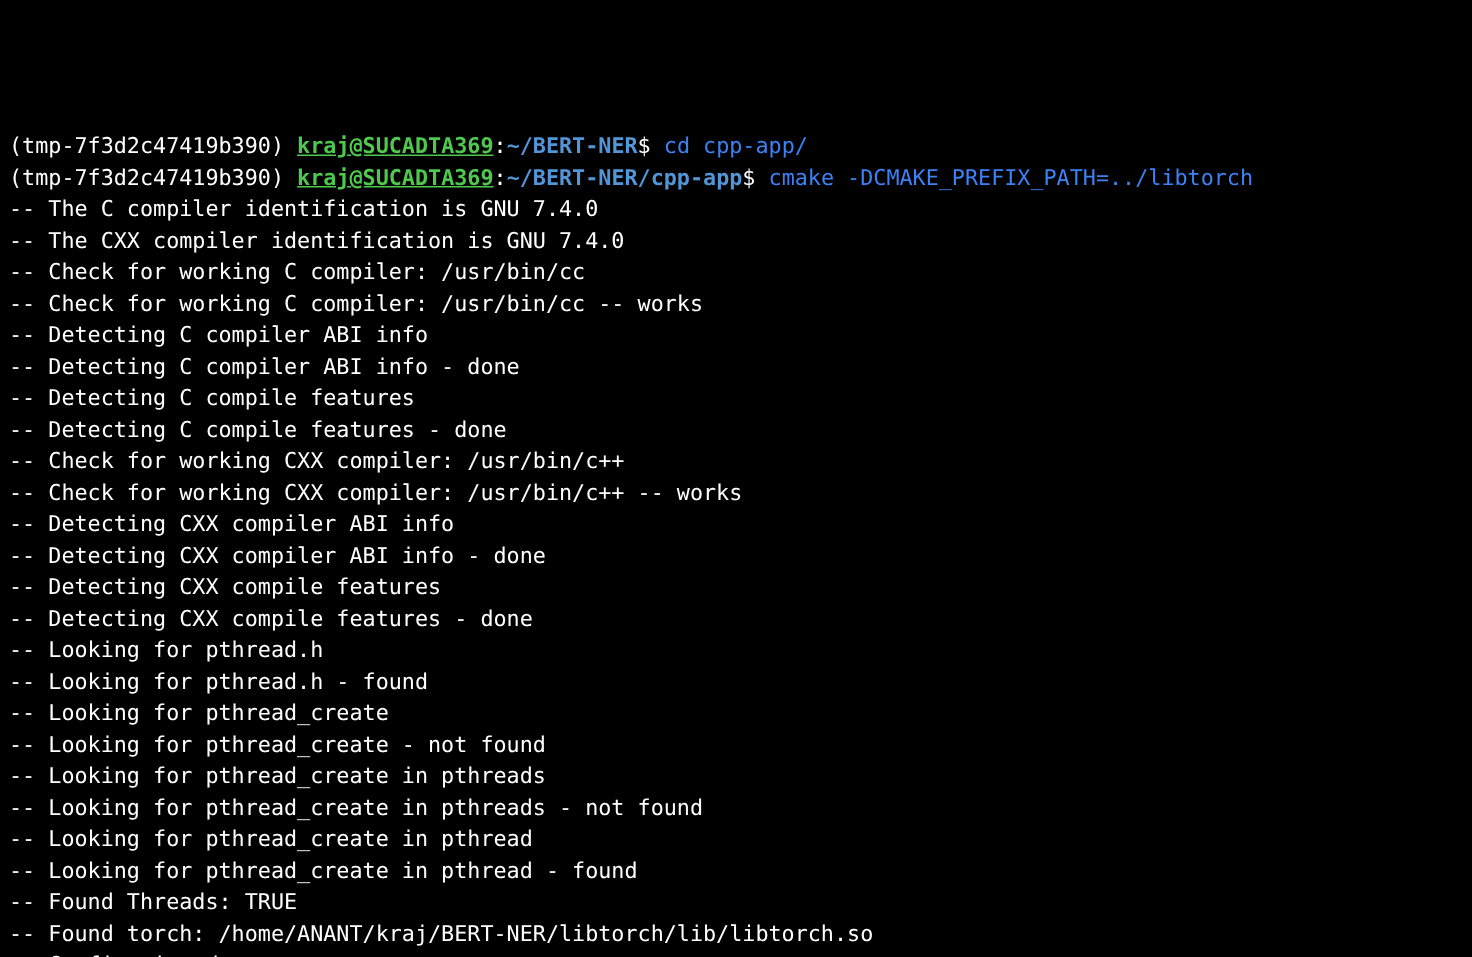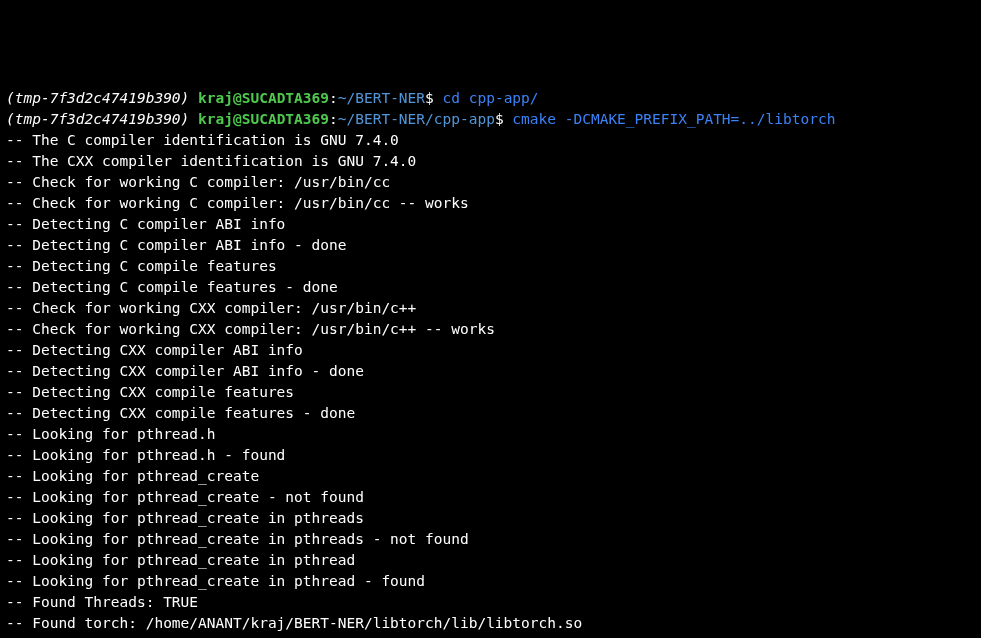--- a/index.html
+++ b/index.html
@@ -17,29 +17,29 @@
       white-space: pre;
       overflow-x: auto;
       width: 981px;
       height: 638px;
     }
     .line {
       display: block;
     }
     .venv {
       color: #ffffff;
-      font-style: italic;
     }
     .user-host {
       color: #4ec94e;
       font-weight: bold;
+      text-decoration: underline;
     }
     .path {
       color: #5296d8;
-      font-weight: normal;
+      font-weight: bold;
     }
     .dollar {
       color: #ffffff;
     }
     .cmd {
       color: #3b82f6;
     }
     .output {
       color: #ffffff;
     }

